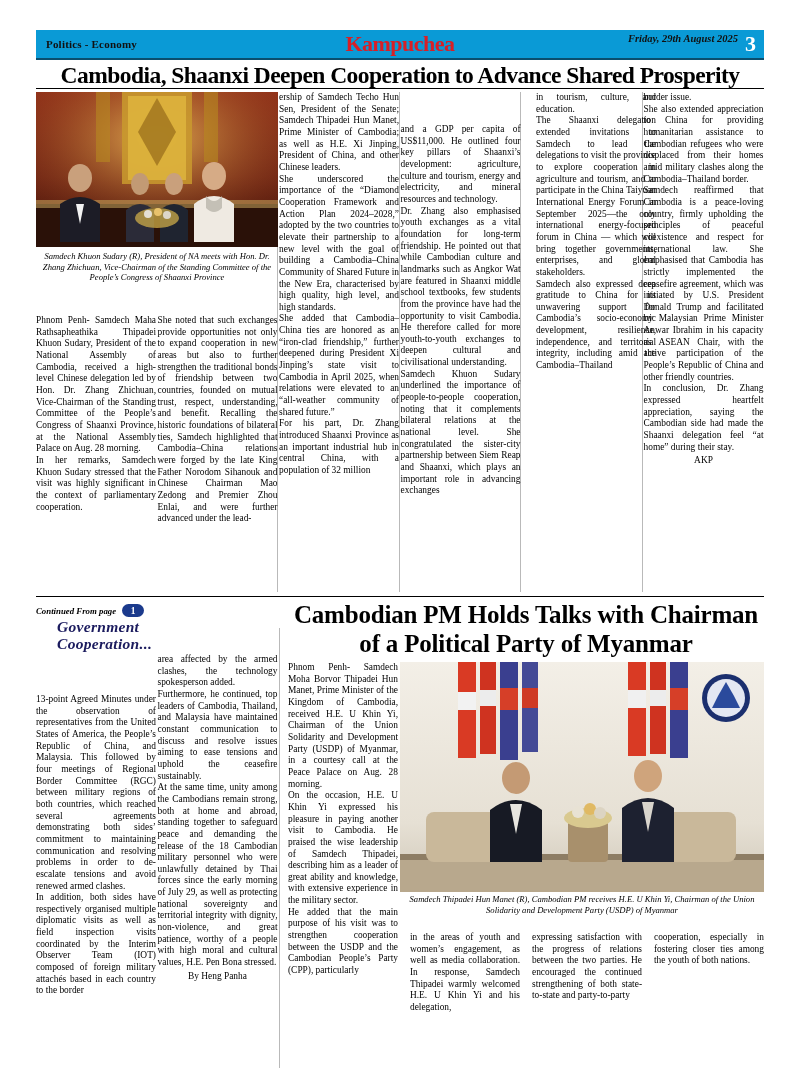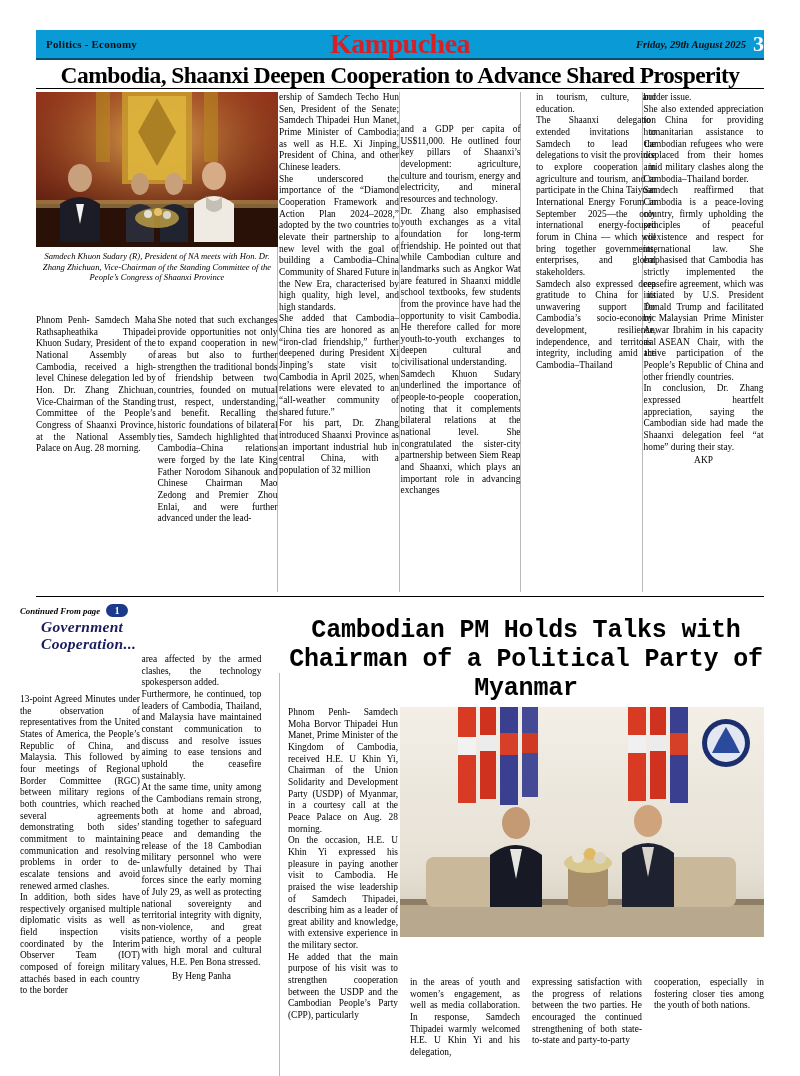--- a/index.html
+++ b/index.html
@@ -45,30 +45,31 @@
     letter-spacing: 0.2px;
     white-space: nowrap;
   }
   .masthead-title {
     position: absolute;
     left: 0;
     right: 0;
     text-align: center;
     font-family: "Liberation Serif", serif;
     font-weight: 700;
-    font-size: 28px;
+    font-size: 22px;
     color: #d81f26;
     letter-spacing: -0.5px;
     line-height: 26px;
     top: 1px;
   }
   .masthead-right {
     display: flex;
-    align-items: center;
+    align-items: flex-start;
     gap: 7px;
+    padding-right: 8px;
     z-index: 2;
   }
   .masthead-date {
     font-size: 10.5px;
     font-style: italic;
     font-weight: 700;
     color: #111;
     white-space: nowrap;
   }
   .masthead-pageno {
@@ -184,21 +185,21 @@
     position: absolute;
     left: 36px;
     top: 596px;
     width: 728px;
     border-top: 1.2px solid #000;
   }
 
   
   .art2 {
     position: absolute;
-    left: 20px;
+    left: 36px;
     top: 604px;
     width: 243px;
   }
   .cont-line {
     font-size: 8.8px;
     font-style: italic;
     font-weight: 700;
     display: flex;
     align-items: center;
     gap: 6px;
@@ -245,27 +246,27 @@
   .a2c2 { left: 121.5px; top: 0; }
 
   
   .art3 {
     position: absolute;
     left: 288px;
     top: 600px;
     width: 476px;
   }
   .headline-bot {
-    font-family: Liberation Mono, monospace;
+    font-family: Liberation Serif, serif;
     font-weight: 700;
     font-size: 25px;
     line-height: 29px;
     letter-spacing: -0.2px;
     text-align: center;
-    margin: 16px 0 4px 0;
+    margin: 0 0 4px 0;
   }
   .art3-grid {
     position: relative;
     height: 450px;
   }
   .a3col {
     position: absolute;
     width: 110px;
     font-size: 9.4px;
     line-height: 11.65px;
@@ -365,20 +366,21 @@
           <circle cx="122" cy="120" r="4" fill="#e8c26b"></circle>
           <circle cx="131" cy="123" r="4" fill="#dcd6c9"></circle>
         </svg>
       </div>
       <div class="caption1">Samdech Khuon Sudary (R), President of NA meets with Hon. Dr. Zhang Zhichuan, Vice-Chairman of the Standing Committee of the People’s Congress of Shaanxi Province</div>
     </div>
 
     <div class="art1-lower">
       <div class="lcol lc1">
         <p>Phnom Penh- Samdech Maha Rathsapheathika Thipadei Khuon Sudary, President of the National Assembly of Cambodia, received a high-level Chinese delegation led by Hon. Dr. Zhang Zhichuan, Vice-Chairman of the Standing Committee of the People’s Congress of Shaanxi Province, at the National Assembly Palace on Aug. 28 morning.</p>
+          <p>In her remarks, Samdech Khuon Sudary stressed that the visit was highly significant in the context of parliamentary cooperation.</p>
       </div>
       <div class="lcol lc2">
         <p>She noted that such exchanges provide opportunities not only to expand cooperation in new areas but also to further strengthen the traditional bonds of friendship between two countries, founded on mutual trust, respect, understanding, and benefit. Recalling the historic foundations of bilateral ties, Samdech highlighted that Cambodia–China relations were forged by the late King Father Norodom Sihanouk and Chinese Chairman Mao Zedong and Premier Zhou Enlai, and were further advanced under the lead-</p>
       </div>
     </div>
 
     <div class="col c3">
       <p>ership of Samdech Techo Hun Sen, President of the Senate; Samdech Thipadei Hun Manet, Prime Minister of Cambodia; as well as H.E. Xi Jinping, President of China, and other Chinese leaders.</p>
         <p>She underscored the importance of the “Diamond Cooperation Framework and Action Plan 2024–2028,” adopted by the two countries to elevate their partnership to a new level with the goal of building a Cambodia–China Community of Shared Future in the New Era, characterised by high quality, high level, and high standards.</p>
         <p>She added that Cambodia–China ties are honored as an “iron-clad friendship,” further deepened during President Xi Jinping’s state visit to Cambodia in April 2025, when relations were elevated to an “all-weather community of shared future.”</p>
@@ -490,20 +492,21 @@
           <path d="M222 200 L222 146 Q248 126 274 146 L274 200 Z" fill="#1d2130"></path>
           <path d="M242 140 L248 170 L254 140 Z" fill="#d8d4cc"></path>
 
           <rect x="168" y="158" width="40" height="42" rx="4" fill="#a8906c"></rect>
           <ellipse cx="188" cy="156" rx="24" ry="10" fill="#d9c98f"></ellipse>
           <circle cx="178" cy="150" r="6" fill="#e8e2d4"></circle>
           <circle cx="190" cy="147" r="6" fill="#e0b963"></circle>
           <circle cx="200" cy="151" r="6" fill="#dcd4c2"></circle>
         </svg>
       </div>
+      <div class="caption2">Samdech Thipadei Hun Manet (R), Cambodian PM receives H.E. U Khin Yi, Chairman of the Union Solidarity and Development Party (USDP) of Myanmar</div>
 
       <div class="a3col a3c2">
         <p>in the areas of youth and women’s engagement, as well as media collaboration. In response, Samdech Thipadei warmly welcomed H.E. U Khin Yi and his delegation,</p>
       </div>
       <div class="a3col a3c3">
         <p>expressing satisfaction with the progress of relations between the two parties. He encouraged the continued strengthening of both state-to-state and party-to-party</p>
       </div>
       <div class="a3col a3c4">
         <p>cooperation, especially in fostering closer ties among the youth of both nations.</p>
       </div>

